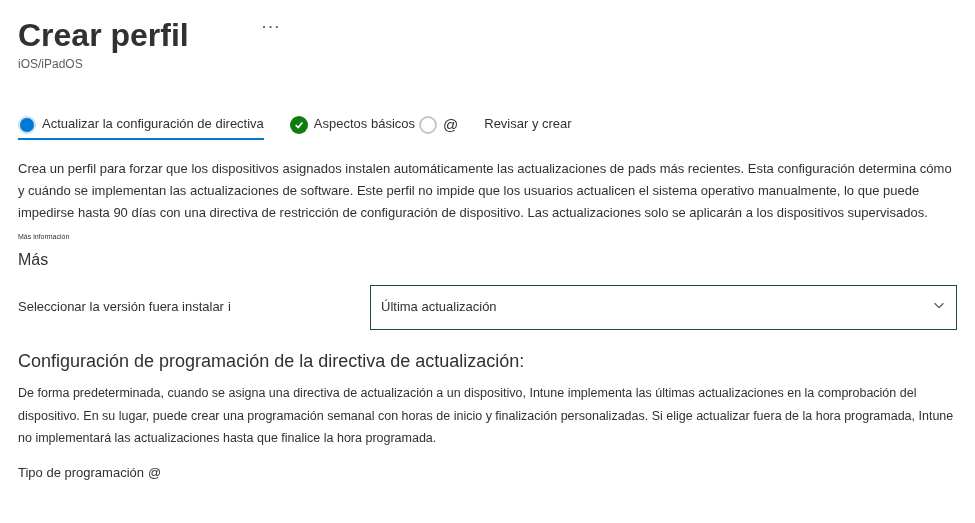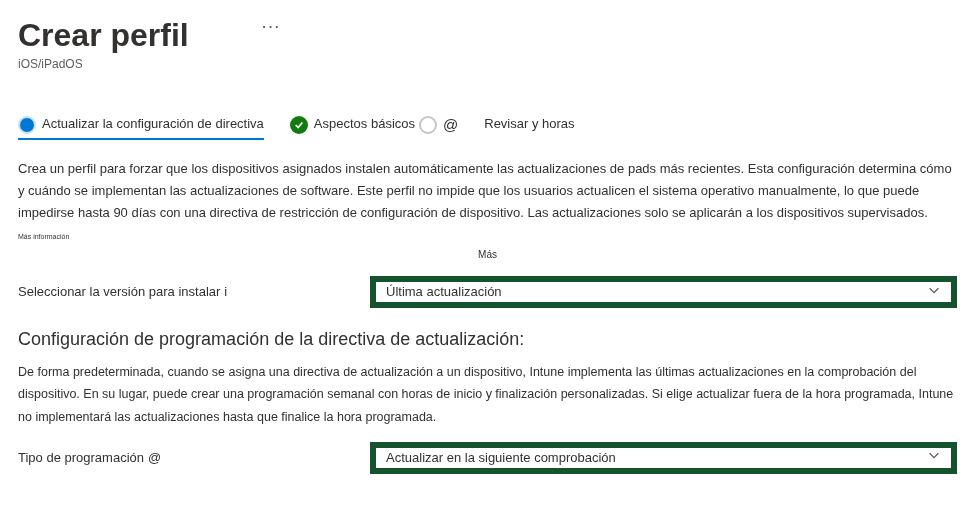--- a/index.html
+++ b/index.html
@@ -48,25 +48,25 @@
       flex-shrink: 0;
     }
     .icon-check { background:#107c10; color:#fff; }
     .icon-check svg { width:10px; height:10px; }
     .icon-active { background:#0078d4; color:#fff; border:2px solid #c7e0f4;}
     .icon-ring { border:2px solid #c8c6c4; background:#fff; position:relative;}
     .step-active { position: relative; }
     .step-active .underline { position:absolute; left:0; right:0; bottom:-6px; height:2px; background:#0078d4; }
     .desc { margin-top: 8px; margin-bottom: 8px; color:#323130; font-size:13px; line-height:1.7; max-width: 945px;}
     .moreinfo { font-size:7px; color:#323130; margin-top:6px;}
-    .more-pill { text-align:center; font-size:10px; color:#323130; margin: 6px 0 14px;}
+    .more-pill { text-align:left; font-size:16px; color:#323130; margin: 6px 0 14px;}
     .form-row { display:flex; align-items:center; margin: 10px 0 18px; }
     .form-label { width: 352px; font-size:13px; color:#323130; display:flex; align-items:center; gap:4px;}
     .select {
-      flex:1; height:32px; border:6px solid #14532d; background:#fff;
+      flex:1; height:45px; border:1px solid #14532d; background:#fff;
       display:flex; align-items:center; justify-content:space-between;
       padding: 0 10px; font-size:13px; color:#323130; cursor:pointer;
     }
     .select .chev svg { width:14px; height:14px; stroke:#605e5c; }
     .section-h { font-size:18px; color:#323130; margin-top:14px; margin-bottom:8px;}
     .section-desc { font-size:12.5px; color:#323130; line-height:1.8; max-width:945px; margin-bottom:14px;}
     .step-review { color:#323130; }
   </style>
 </head>
 <body>
@@ -93,53 +93,45 @@
     </span>
     <span class="label">Aspectos básicos</span>
   </div>
 
   <div class="step" style="margin-right:26px; font-size:16px;">
     <span class="icon-circle icon-ring"></span>
     <span style="font-size:15px; color:#323130;">@</span>
   </div>
 
   <div class="step step-review">
-    <span class="label">Revisar y horas</span>
+    <span class="label">Revisar y crear</span>
   </div>
 </div>
 
 <div class="desc">Crea un perfil para forzar que los dispositivos asignados instalen automáticamente las actualizaciones de pads más recientes. Esta configuración determina cómo y cuándo se implementan las actualizaciones de software. Este perfil no impide que los usuarios actualicen el sistema operativo manualmente, lo que puede impedirse hasta 90 días con una directiva de restricción de configuración de dispositivo. Las actualizaciones solo se aplicarán a los dispositivos supervisados.</div>
 
 <div class="moreinfo">Más información</div>
 <div class="more-pill">Más</div>
 
 <div class="form-row">
   <div class="form-label">
-    <span>Seleccionar la versión para instalar</span>
+    <span>Seleccionar la versión fuera instalar</span>
     <span class="info">i</span>
   </div>
   <div class="select">
     <span>Última actualización</span>
     <span class="chev">
       <svg viewBox="0 0 16 16">
           <path d="M3 6 L8 11 L13 6" stroke="#605e5c" stroke-width="1.5" fill="none"></path>
         </svg>
     </span>
   </div>
 </div>
 
 <div class="section-h">Configuración de programación de la directiva de actualización:</div>
 <div class="section-desc">De forma predeterminada, cuando se asigna una directiva de actualización a un dispositivo, Intune implementa las últimas actualizaciones en la comprobación del dispositivo. En su lugar, puede crear una programación semanal con horas de inicio y finalización personalizadas. Si elige actualizar fuera de la hora programada, Intune no implementará las actualizaciones hasta que finalice la hora programada.</div>
 
 <div class="form-row" style="margin-bottom:0;">
   <div class="form-label">
     <span>Tipo de programación</span>
     <span style="font-size:13px;">@</span>
   </div>
-  <div class="select">
-    <span>Actualizar en la siguiente comprobación</span>
-    <span class="chev">
-      <svg viewBox="0 0 16 16">
-          <path d="M3 6 L8 11 L13 6" stroke="#605e5c" stroke-width="1.5" fill="none"></path>
-        </svg>
-    </span>
-  </div>
 </div>
 
 </body></html>

